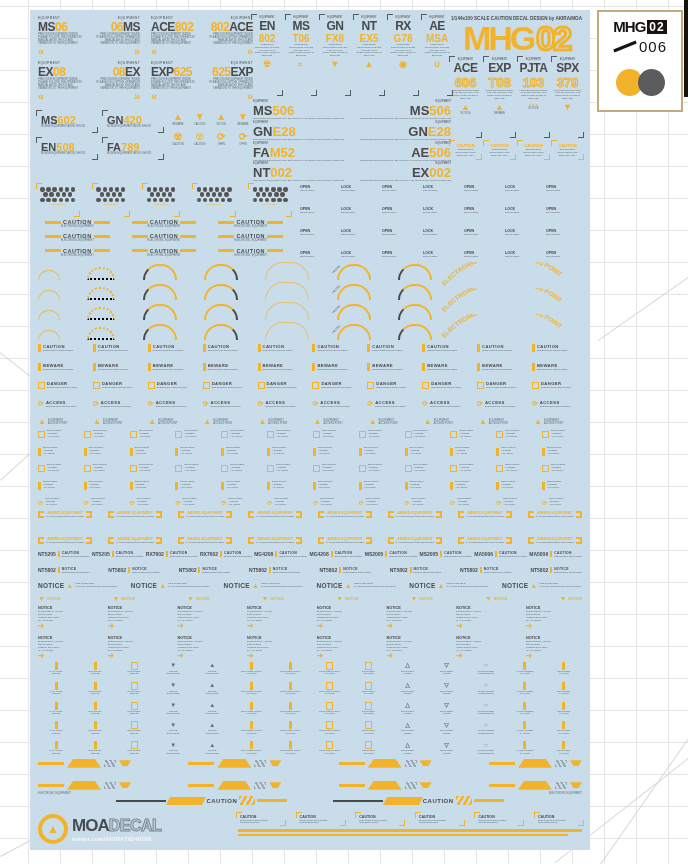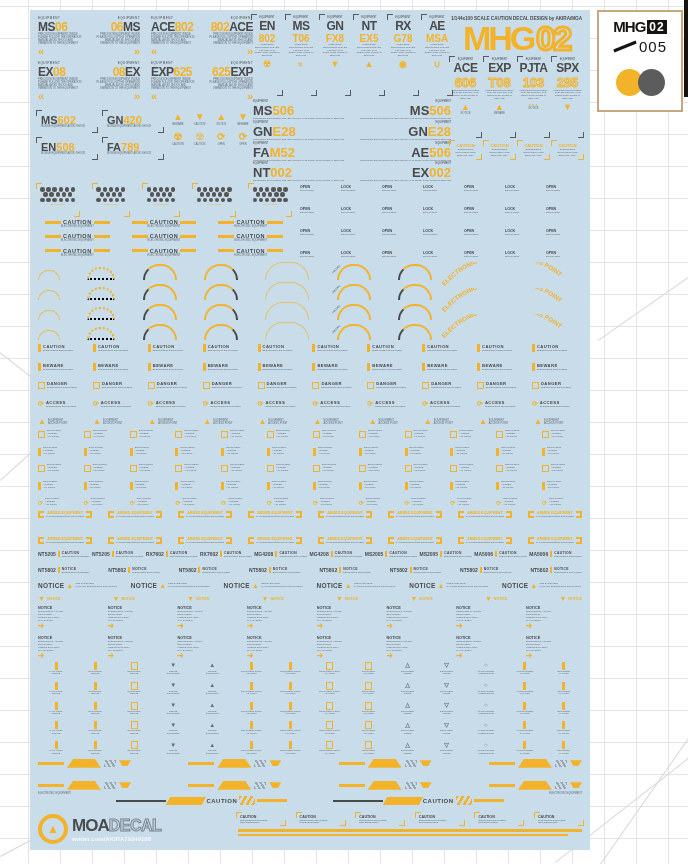--- a/index.html
+++ b/index.html
@@ -282,21 +282,21 @@
   <div class="dg" style="left:0px;top:856px;width:90px;transform:rotate(-28deg);"></div>
   <div id="edgestrip"></div>
 
   <div id="card">
     <div class="crow">
       <span class="cbrand">MHG</span>
       <span class="cbadge">02</span>
     </div>
     <div class="slashrow">
       <span class="slash"></span>
-      <span class="serial">005</span>
+      <span class="serial">006</span>
     </div>
     <div class="dots">
       <span class="dotY"></span>
       <span class="dotG"></span>
     </div>
   </div>
 
   <div id="sheet">
 
     <div id="toparea">
@@ -606,21 +606,21 @@
             <i>103</i>
             <span class="fineln">PRECISION EQUIPMENT PLEASE FOLLOW THE OPERATION GUIDE IN SERVICE</span>
             <span class="glyph" data-icon="dots3"></span>
             <span class="iclbl">NOTICE</span>
           </div>
         </div>
             <div style="display: contents;">
           <div class="ecol corner">
             <span class="etag">EQUIPMENT</span>
             <b>SPX</b>
-            <i>285</i>
+            <i>379</i>
             <span class="fineln">PRECISION EQUIPMENT PLEASE FOLLOW THE OPERATION GUIDE IN SERVICE</span>
             <span class="glyph" data-icon="vmark"></span>
             <span class="iclbl"></span>
           </div>
         </div>
           </div>
         <div class="cboxes">
             <div style="display: contents;">
           <div class="cbox corner cornerY">
             <b>CAUTION</b>

